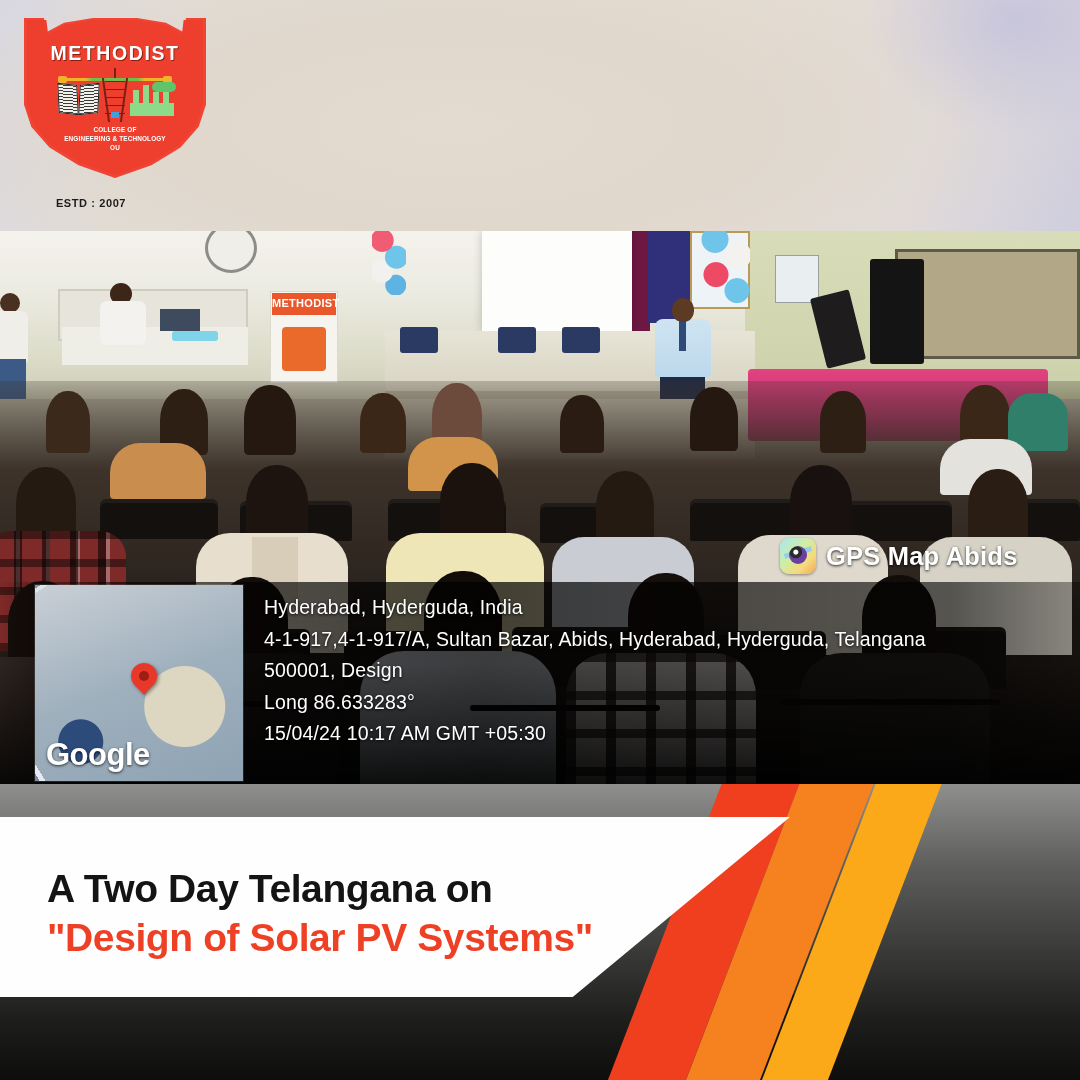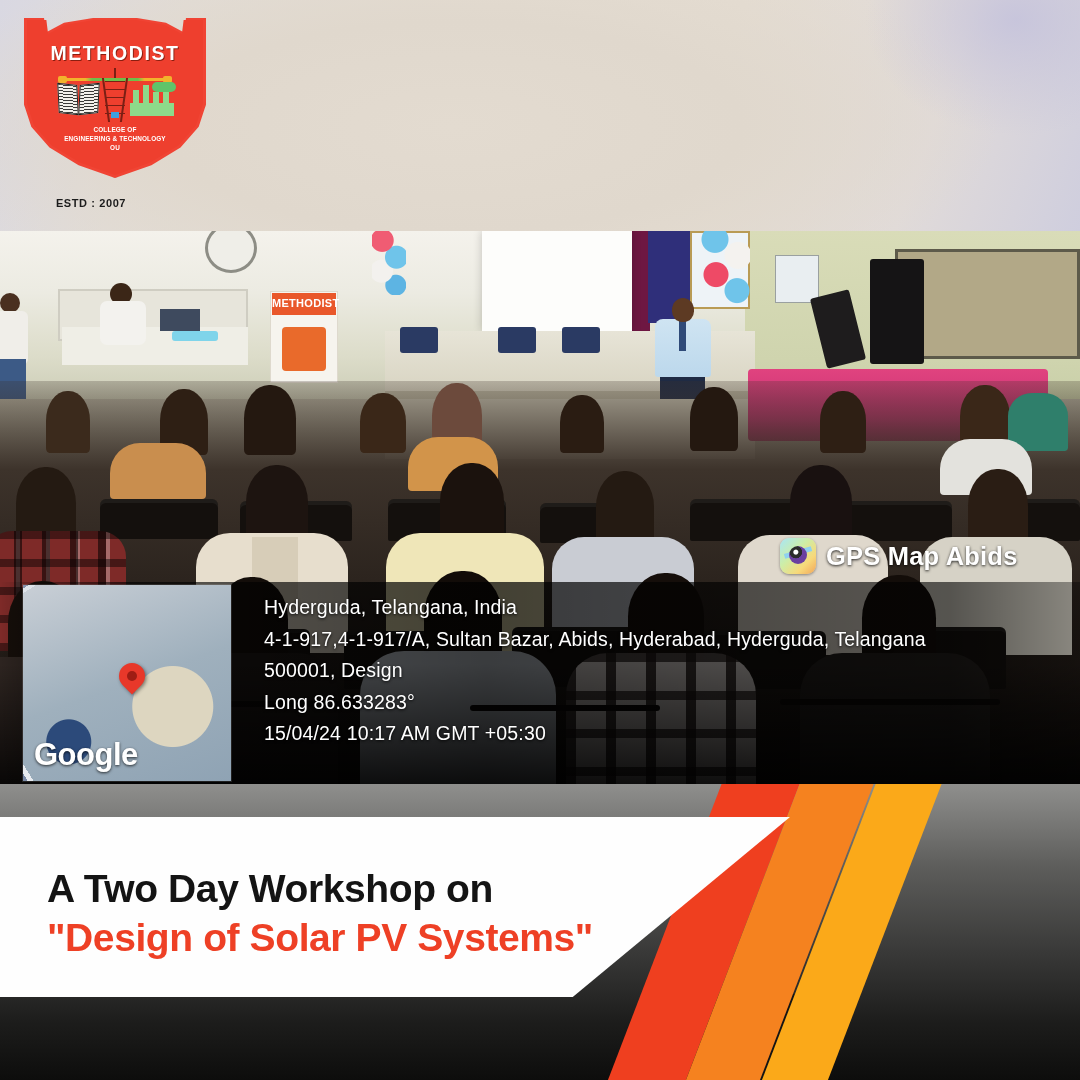--- a/index.html
+++ b/index.html
@@ -108,21 +108,21 @@
   .gps-name{font-size:25.5px;font-weight:bold;color:#fff;letter-spacing:.2px;
     text-shadow:0 1px 3px rgba(0,0,0,.85);}
 
   .gps-panel{position:absolute;left:0;top:582px;width:1080px;height:202px;z-index:8;
     background:linear-gradient(90deg,rgba(0,0,0,.0) 0%,rgba(0,0,0,.30) 4%,rgba(0,0,0,.62) 12%,rgba(0,0,0,.72) 45%,rgba(0,0,0,.60) 88%,rgba(0,0,0,.35) 100%);}
   .gps-text{position:absolute;left:264px;top:592px;width:790px;z-index:10;
     color:#fff;font-size:19.5px;line-height:31.5px;letter-spacing:.15px;
     text-shadow:0 1px 3px rgba(0,0,0,.9);white-space:nowrap;}
   .gps-text div{height:31.5px;}
 
-  .map-thumb{position:absolute;left:23px;top:585px;width:208px;height:196px;z-index:10;
+  .map-thumb{position:absolute;left:35px;top:585px;width:208px;height:196px;z-index:10;
     overflow:hidden;background:#6a7a88;box-shadow:0 0 0 1px rgba(255,255,255,.12);text-align:right;}
   .map-bg{position:absolute;inset:0;
     background:
       linear-gradient(58deg,rgba(30,55,105,.55) 0 4px,rgba(0,0,0,0) 4px 26px),
       linear-gradient(148deg,rgba(25,48,95,.45) 0 3px,rgba(0,0,0,0) 3px 22px),
       linear-gradient(58deg,rgba(235,238,242,.95) 0 9px,rgba(0,0,0,0) 9px 34px),
       linear-gradient(148deg,rgba(228,232,238,.8) 0 7px,rgba(0,0,0,0) 7px 30px),
       radial-gradient(circle at 72% 62%,#ddd6c0 0 40px,rgba(0,0,0,0) 41px),
       radial-gradient(circle at 22% 80%,#2c4a7a 0 22px,rgba(0,0,0,0) 23px),
       linear-gradient(160deg,#c9cfd6 0%,#9fb0bd 50%,#8fa3b4 100%);}
@@ -347,33 +347,33 @@
 
   <div class="gps-panel"></div>
 
   <div class="map-thumb">
     <div class="map-bg"></div>
     <div class="map-pin"></div>
     <div class="map-g">Google</div>
   </div>
 
   <div class="gps-text">
-    <div>Hyderguda, Telangana, India</div>
+    <div>Hyderabad, Hyderguda, India</div>
     <div>4-1-917,4-1-917/A, Sultan Bazar, Abids, Hyderabad, Hyderguda, Telangana</div>
     <div>500001, Design</div>
     <div>Long 86.633283°</div>
     <div>15/04/24 10:17 AM GMT +05:30</div>
   </div>
 
   <div class="band">
     <div class="s-blk"></div>
     <div class="stripe s-line2"></div>
     <div class="stripe s-red"></div>
     <div class="stripe s-line1"></div>
     <div class="stripe s-org"></div>
     <div class="stripe s-amb"></div>
 
     <div class="white-panel"></div>
-    <div class="title1">A Two Day Workshop on</div>
+    <div class="title1">A Two Day Telangana on</div>
     <div class="title2">"Design of Solar PV Systems"</div>
   </div>
 
 </div>
 
 </body></html>

